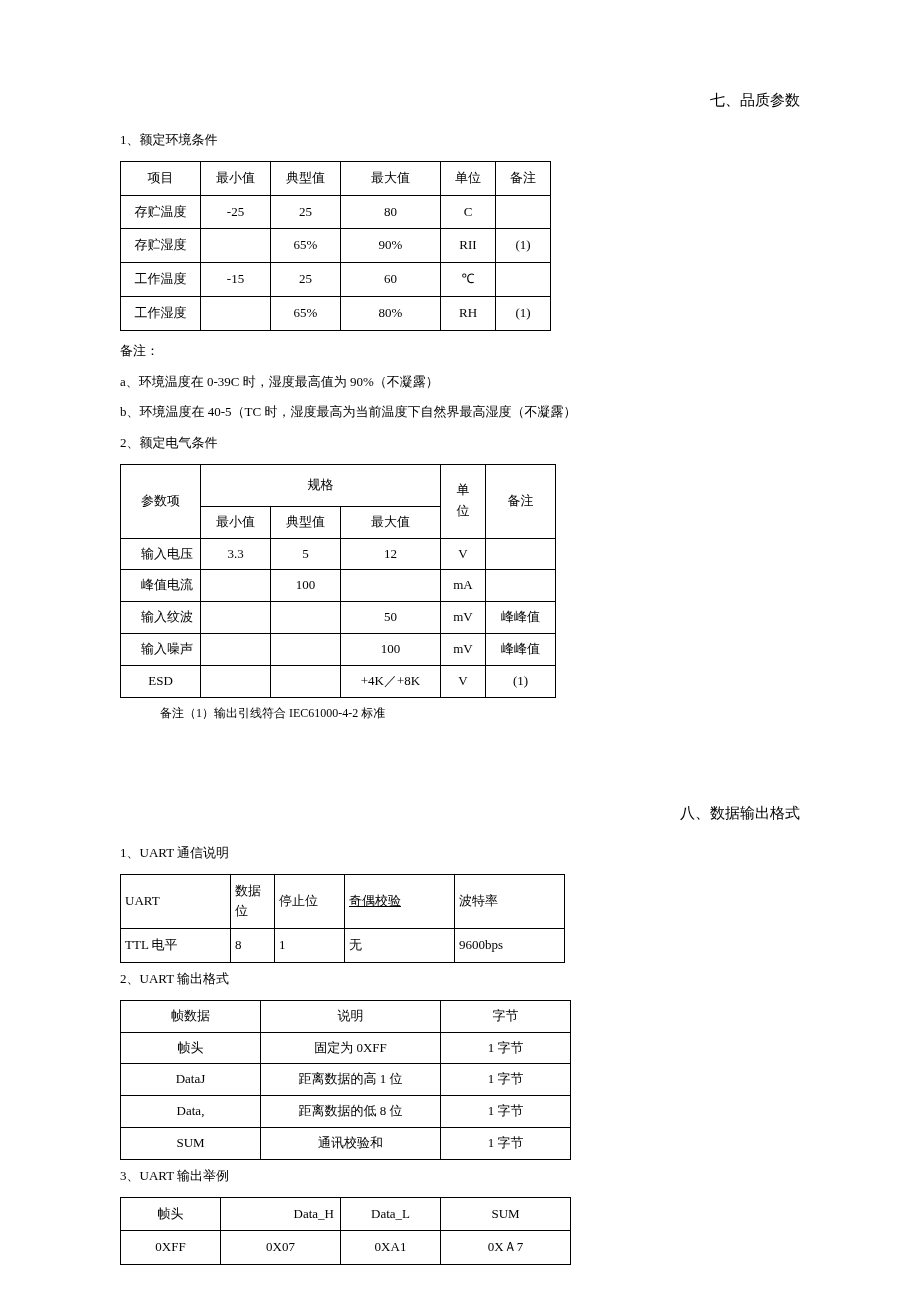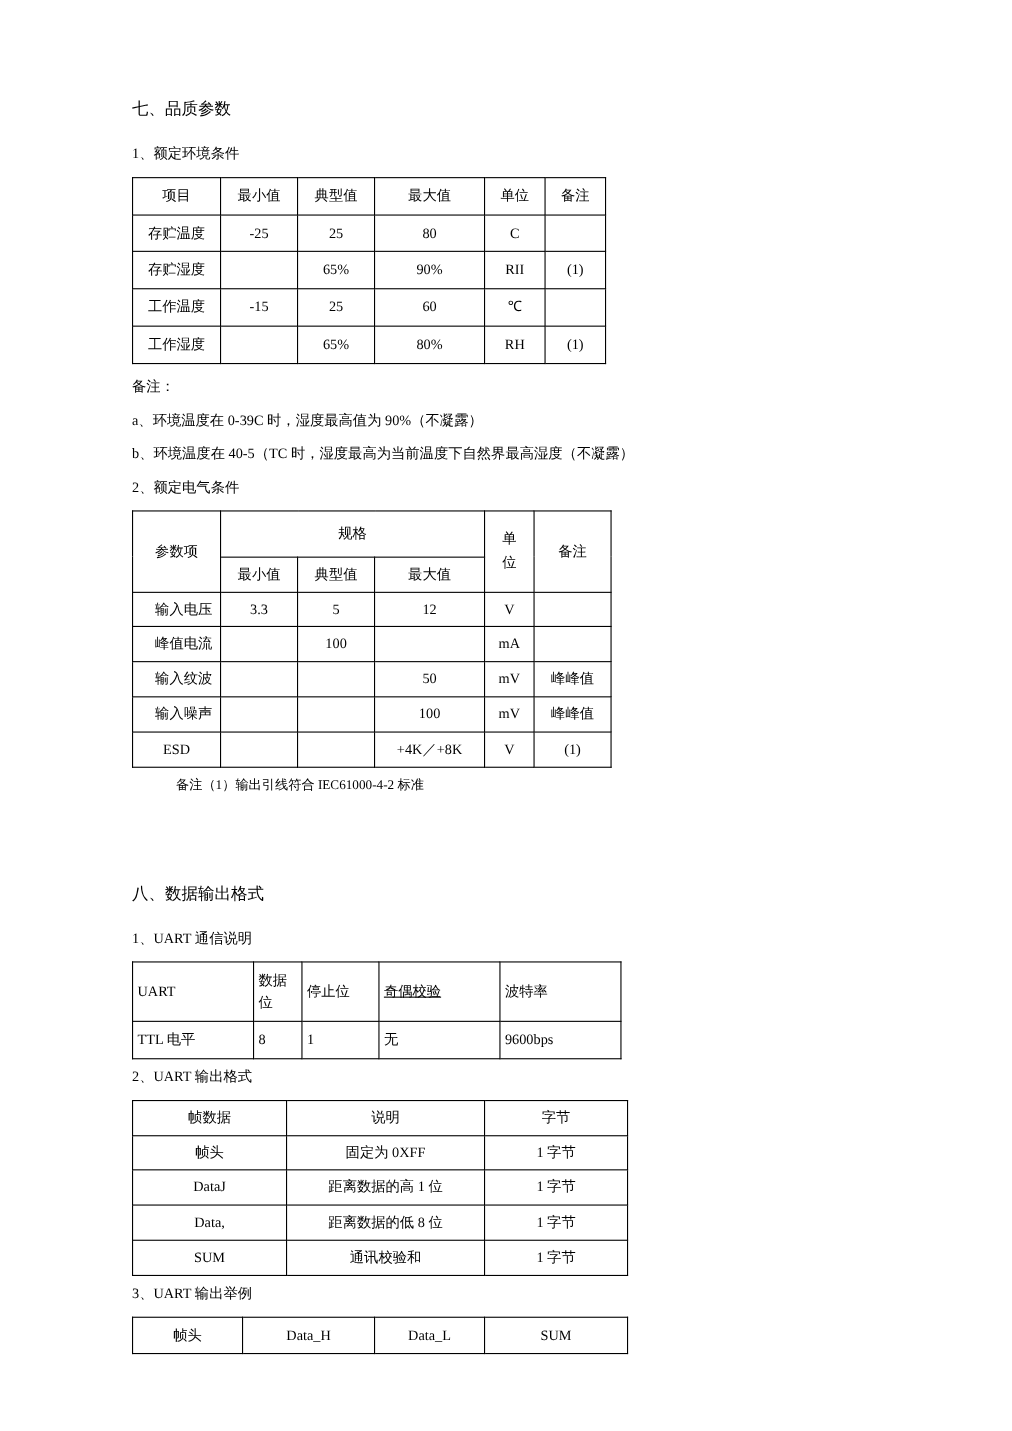--- a/index.html
+++ b/index.html
@@ -13,20 +13,21 @@
       font-size: 13px;
       color: #000;
       width: 920px;
       padding: 80px 120px 60px 120px;
       line-height: 1.6;
     }
     .heading {
       font-size: 15px;
       margin-bottom: 18px;
       margin-top: 8px;
+      text-align: right;
     }
     .subheading {
       font-size: 13px;
       margin-bottom: 10px;
       margin-top: 6px;
     }
     .note-line {
       font-size: 13px;
       margin-top: 10px;
       margin-bottom: 10px;
@@ -74,21 +75,21 @@
     .t3 .c3 { width: 70px; }
     .t3 .c4 { width: 110px; text-decoration: underline; }
     .t3 .c5 { width: 110px; }
     
     .t4 .c1 { width: 140px; }
     .t4 .c2 { width: 180px; }
     .t4 .c3 { width: 130px; }
     .t4 td { padding: 5px 6px; }
     
     .t5 .c1 { width: 100px; }
-    .t5 .c2 { width: 120px; }
+    .t5 .c2 { width: 120px; text-align: right; }
     .t5 .c3 { width: 100px; }
     .t5 .c4 { width: 130px; }
     .t5 td { padding: 6px 6px; }
   </style>
 </head>
 <body>
 
 <div class="heading">七、品质参数</div>
 
 <div class="subheading">1、额定环境条件</div>
@@ -262,14 +263,20 @@
 <div class="subheading" style="margin-top:2px;">3、UART 输出举例</div>
 
 <table class="t5">
   <tbody>
       <tr>
     <td class="c1">帧头</td>
     <td class="c2">Data_H</td>
     <td class="c3">Data_L</td>
     <td class="c4">SUM</td>
   </tr>
+  <tr>
+    <td>0XFF</td>
+    <td>0X07</td>
+    <td>0XA1</td>
+    <td>0XＡ7</td>
+  </tr>
 </tbody>
   </table>
 
 </body></html>

